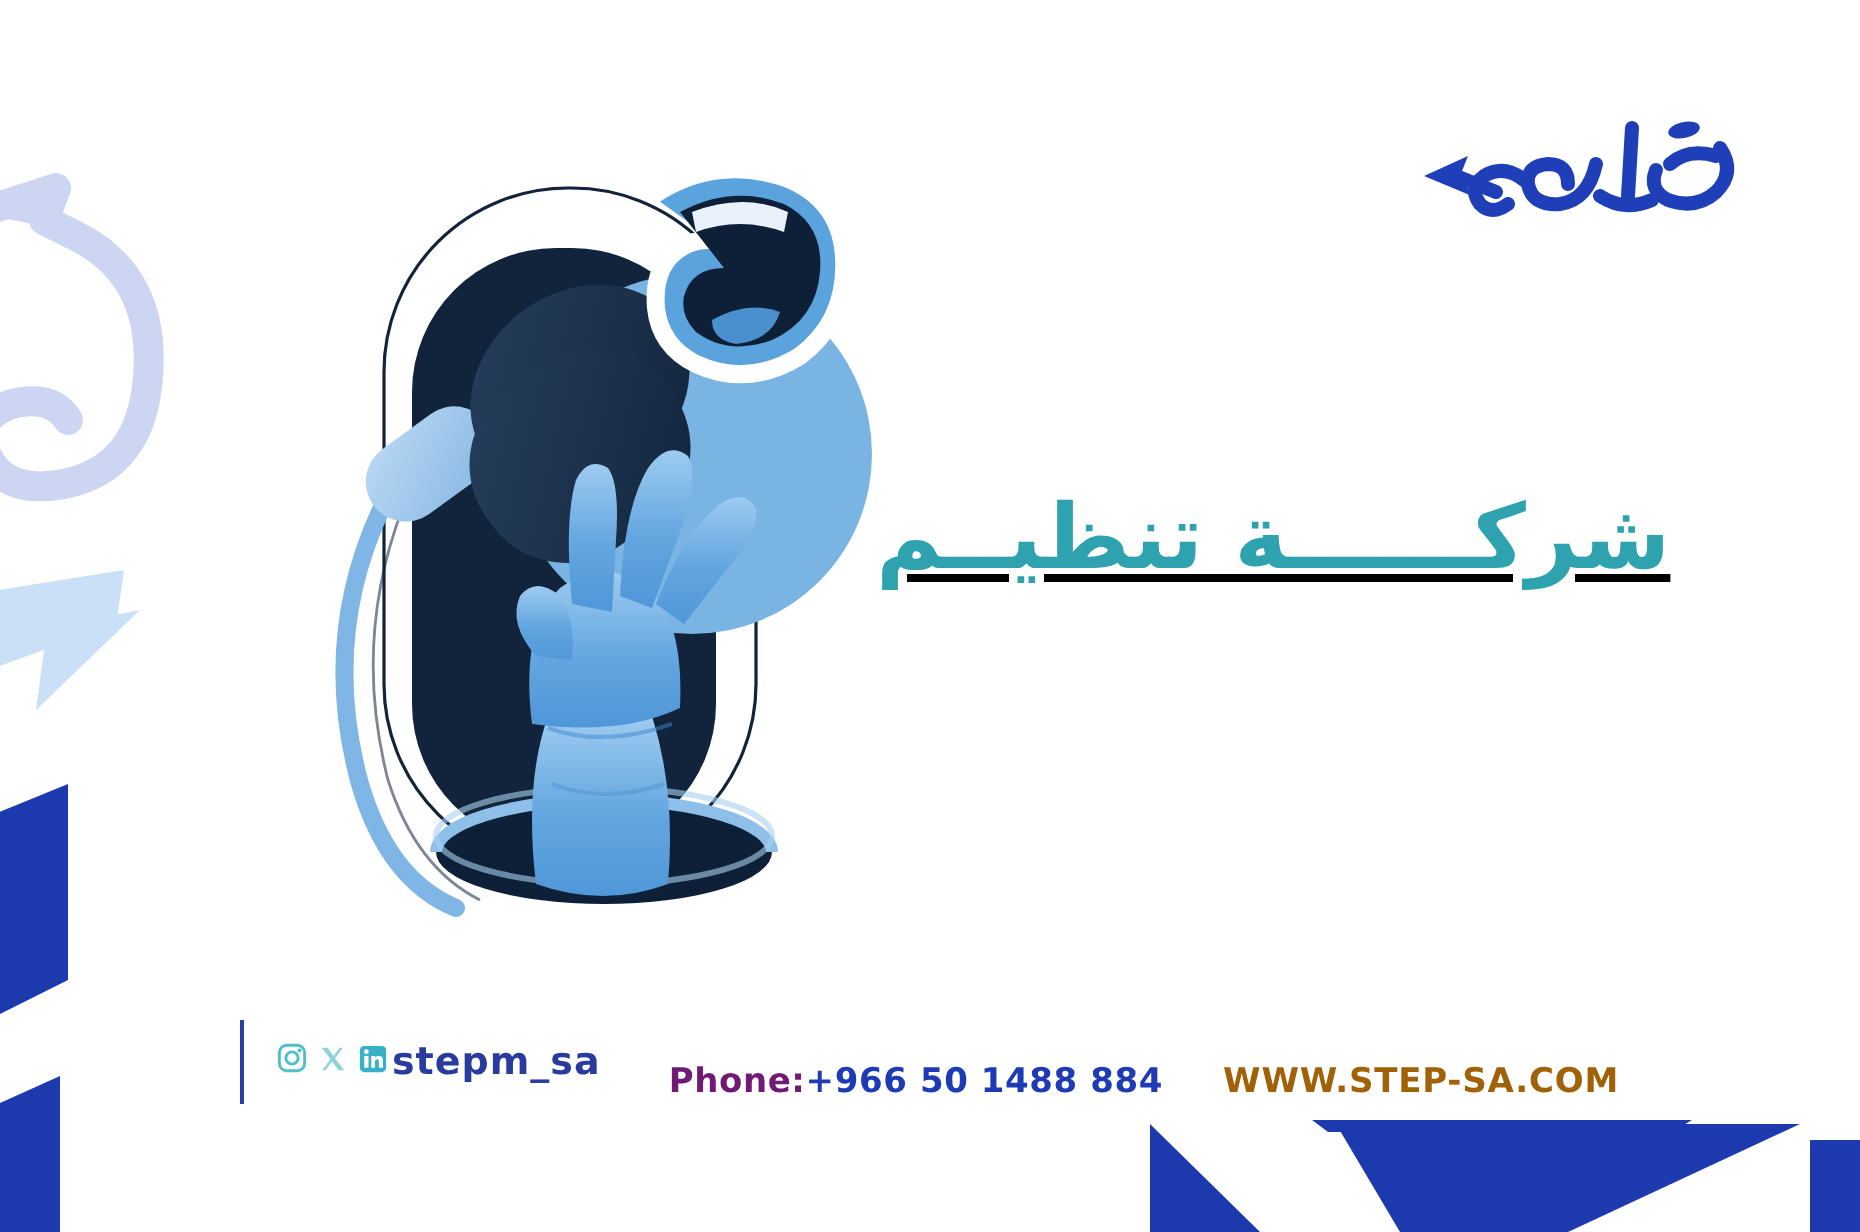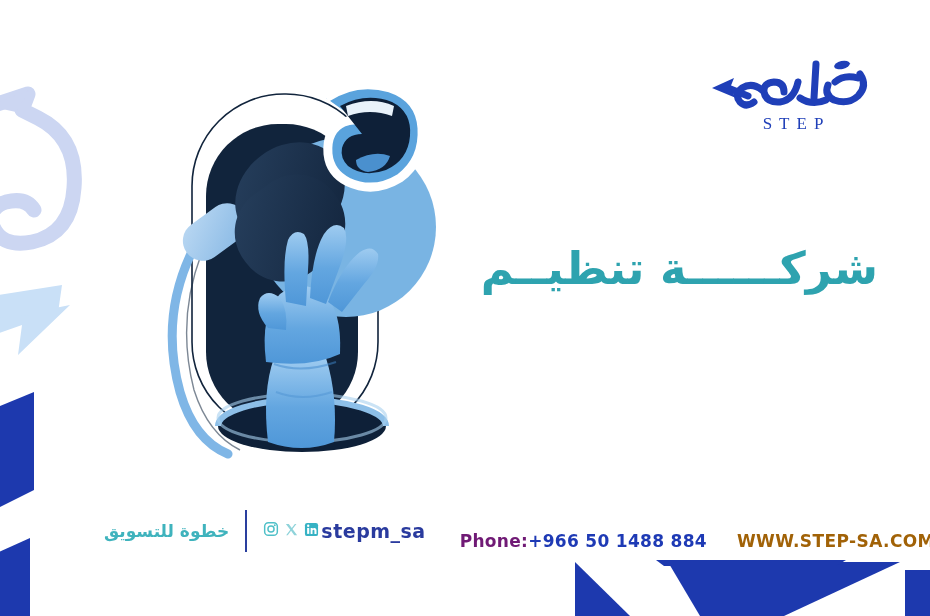--- a/index.html
+++ b/index.html
@@ -70,22 +70,23 @@
     width: 320px;
     height: 420px;
   }
 
   
   .headline {
     position: absolute;
     right: 52px;
     top: 238px;
     width: 440px;
-    text-align: right;
+    text-align: left;
     direction: rtl;
+    text-decoration: underline;
   }
   .headline-line {
     display: block;
     font-family: "DejaVu Sans", sans-serif;
     font-weight: bold;
     font-size: 45px;
     line-height: 1.38;
     letter-spacing: 0px;
     white-space: nowrap;
   }
@@ -208,21 +209,20 @@
 
         <path d="M54 38 Q44 30 34 36 Q26 42 32 50 Q38 56 46 50"></path>
 
         <path d="M40 44 Q30 40 20 36"></path>
       </g>
 
       <path d="M26 26 L4 36 L28 46 L22 36 Z" fill="#1f3fb8"></path>
 
       <ellipse cx="134" cy="13" rx="8" ry="4" fill="#1f3fb8" transform="rotate(-12 134 13)"></ellipse>
     </svg>
-    <span class="logo-word">STEP</span>
   </div>
 
   <div class="collage">
     <svg width="320" height="420" viewBox="0 0 320 420">
       <defs>
         <clipPath id="clipCircle">
             <circle cx="196" cy="165" r="90"></circle>
           </clipPath>
         <clipPath id="clipMouth">
           <path d="M176 36 Q206 18 238 28 Q266 38 268 66 Q270 96 248 112 Q224 128 200 118 Q184 110 182 92 Q180 70 196 62 Q210 56 216 66"></path>
@@ -288,21 +288,20 @@
     </svg>
   </div>
 
   <div class="headline">
     <span class="headline-line l1">شركــــــة تنظيــم</span>
   </div>
 
   <div class="footer">
 
     <div class="tagline">
-      <span class="t1">خطوة للتسويق</span>
     </div>
 
     <div class="divider"></div>
 
     <div class="social-block">
       <div class="social-icons">
         <svg width="16" height="16" viewBox="0 0 24 24">
           <rect x="2.5" y="2.5" width="19" height="19" rx="5.5" fill="none" stroke="#4fc0c8" stroke-width="2.2"></rect>
           <circle cx="12" cy="12" r="4.6" fill="none" stroke="#4fc0c8" stroke-width="2.2"></circle>
           <circle cx="17.6" cy="6.4" r="1.5" fill="#4fc0c8"></circle>

